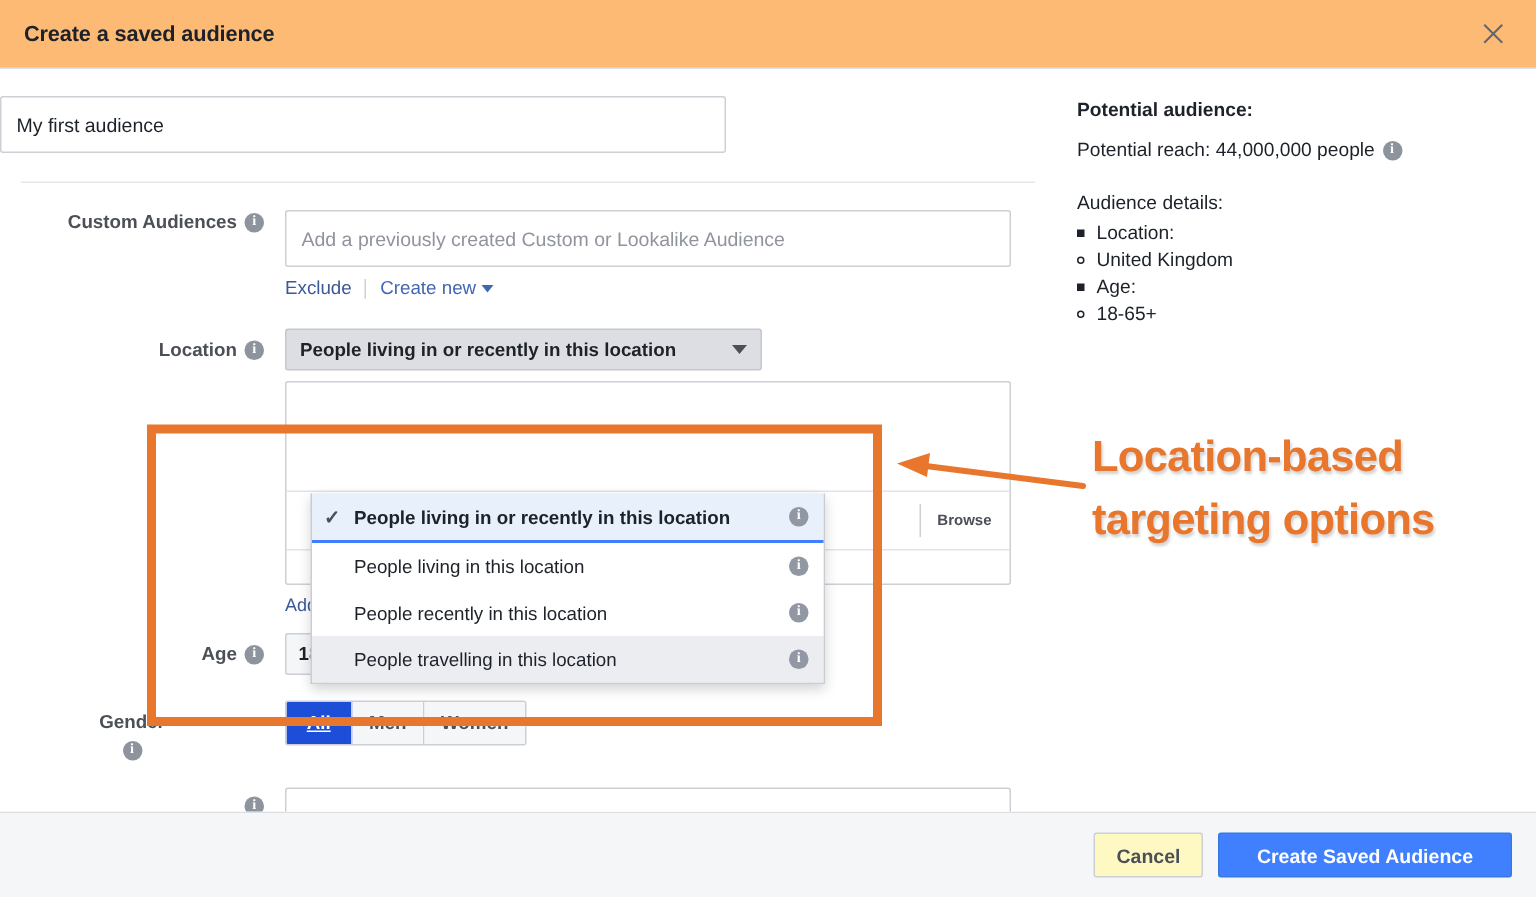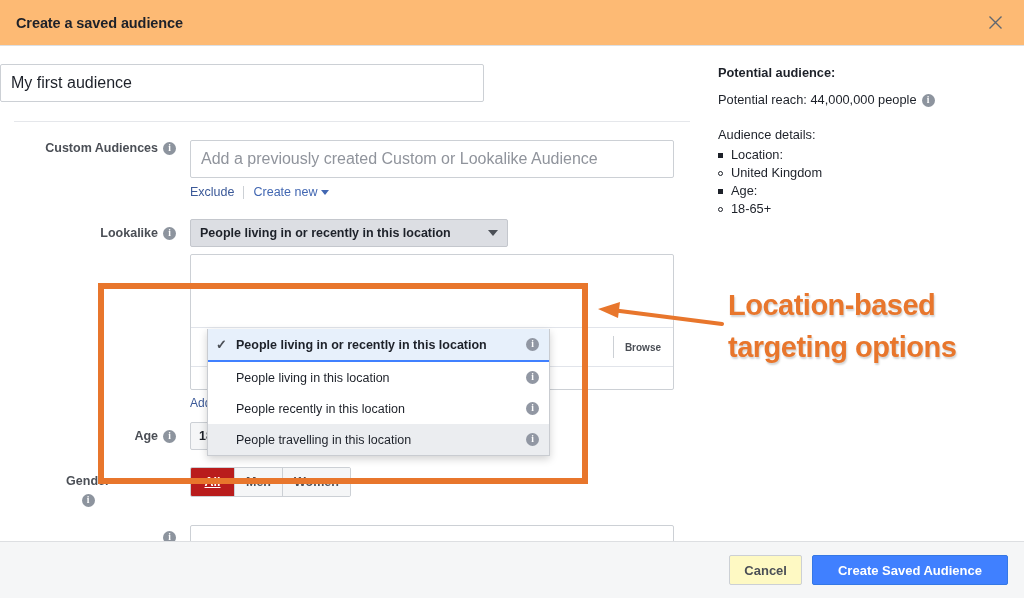--- a/index.html
+++ b/index.html
@@ -103,21 +103,21 @@
   }
   .info-i.lite { background: #9197a3; }
 
   
   .txt-input {
     box-sizing: border-box;
     height: 38px;
     border: 1px solid #ccd0d5;
     border-radius: 2px;
     background: #fff;
-    font-size: 16px;
+    font-size: 13px;
     color: #1d2129;
     padding: 0 10px;
     display: flex; align-items: center;
     width: 484px;
   }
   .txt-input.placeholder { color: #90949c; }
 
   
   .divider {
     border-top: 1px solid #e5e7eb;
@@ -289,21 +289,21 @@
     font-size: 12.5px;
     font-weight: bold;
     color: #4b4f56;
     background: #f5f6f7;
     border-right: 1px solid #ccd0d5;
     cursor: pointer;
     box-sizing: border-box;
   }
   .seg-btn:last-child { border-right: none; }
   .seg-btn.active {
-    background: #b91c1c;
+    background: #1d4ed8;
     color: #fff;
     text-decoration: underline;
   }
 
   
   .summary {
     position: absolute;
     left: 718px; top: 18px;
     width: 300px;
     font-size: 12.8px;
@@ -416,21 +416,21 @@
           <div class="link-row">
             <span class="link">Exclude</span>
             <span class="vsep"></span>
             <span><span class="link blue">Create new</span><span class="caret-s"></span></span>
           </div>
         </div>
       </div>
 
       <div class="row" style="margin-top:20px;">
         <div class="lbl" style="padding-top:6px;">
-          <span>Lookalike</span>
+          <span>Location</span>
           <i class="info-i">i</i>
         </div>
         <div class="field">
           <div class="loc-select">
             <span>People living in or recently in this location</span>
             <span class="caret-d"></span>
           </div>
           <div class="loc-panel">
             <div class="map-area"></div>
             <div class="search-area">

